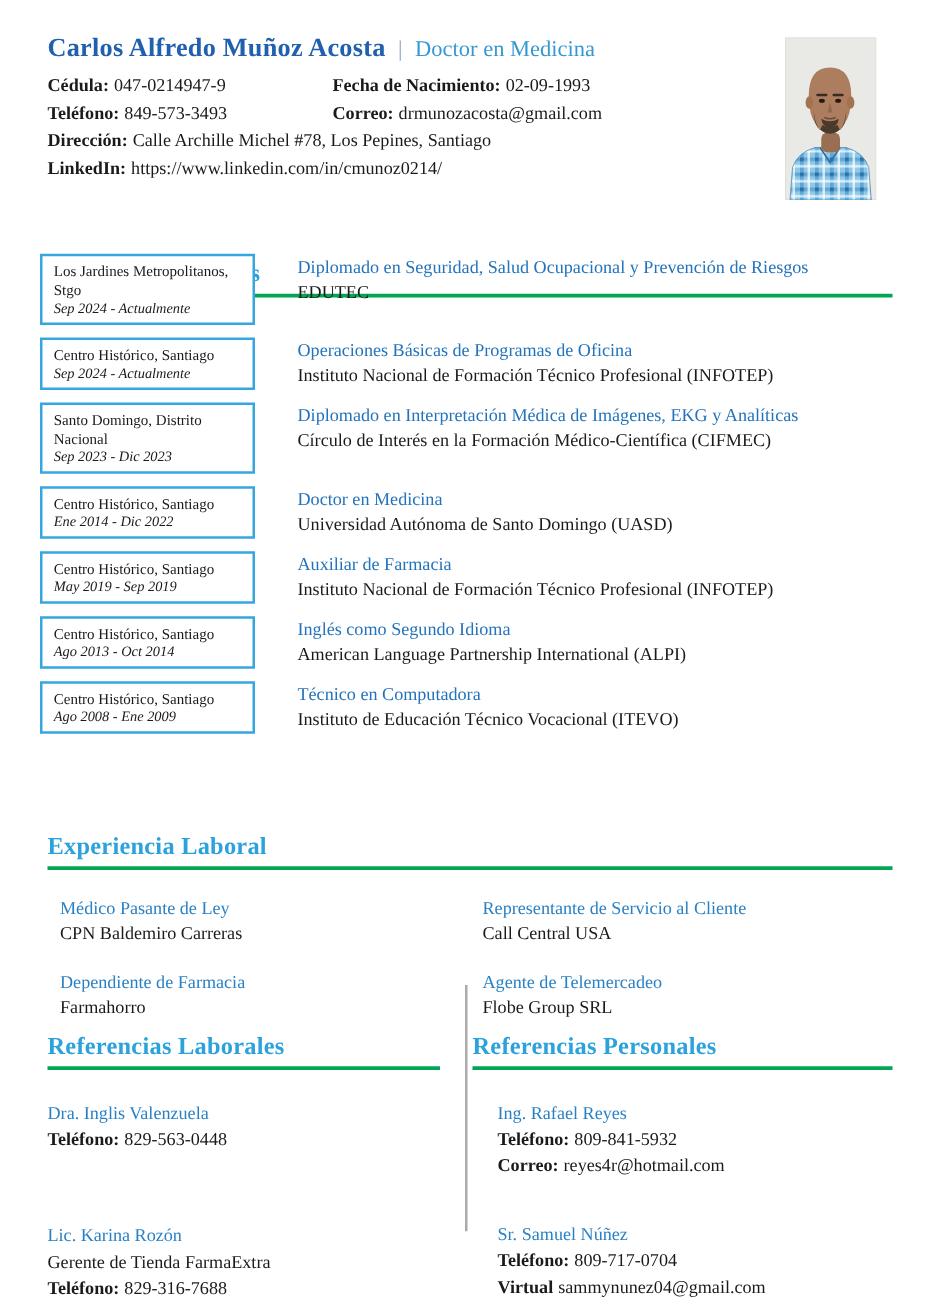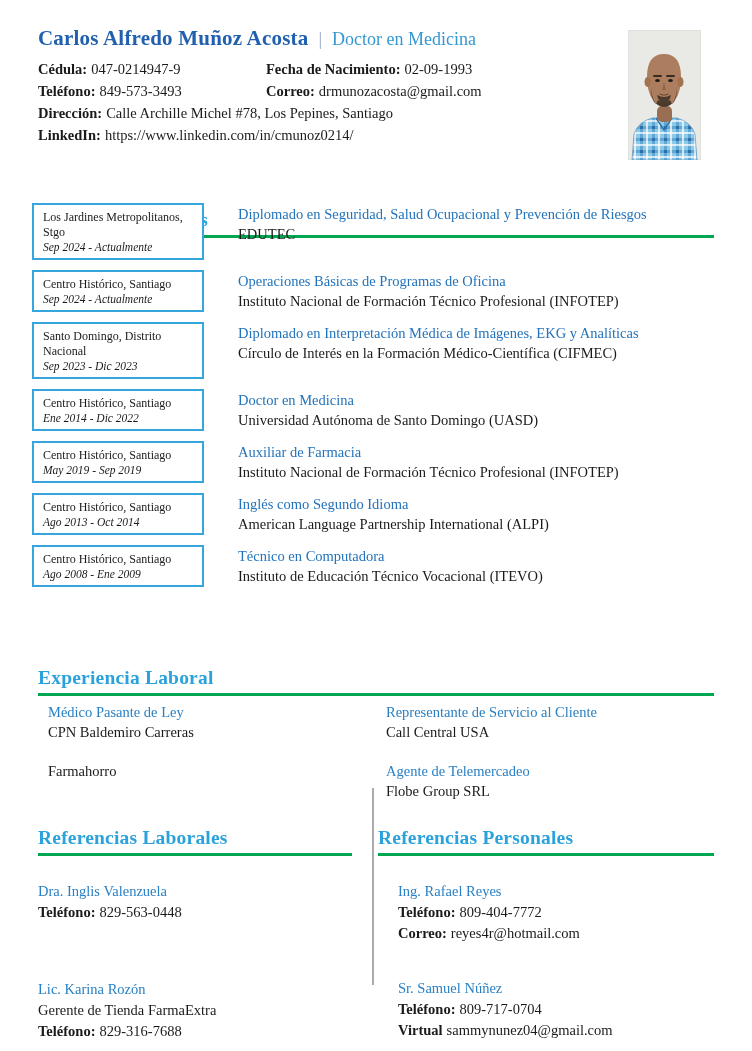--- a/index.html
+++ b/index.html
@@ -28,21 +28,21 @@
   .edu-row{display:flex;margin-bottom:10px;}
   .edu-box{width:172px;min-height:42px;box-sizing:border-box;border:2px solid #35A7DE;
            padding:5px 18px 3px 9px;background:#fff;}
   .edu-loc{font-size:12px;line-height:15px;}
   .edu-dates{font-size:11.5px;line-height:15px;font-style:italic;}
   .edu-right{margin-left:34px;padding-top:1px;}
   .edu-title{color:#2273BB;font-size:14.5px;line-height:20px;}
   .edu-org{font-size:14.5px;line-height:20px;}
   
   .exp{position:absolute;left:38px;top:630px;width:676px;}
-  .exp-grid{display:grid;grid-template-columns:338px 1fr;row-gap:19px;margin-top:6px;padding-left:10px;}
+  .exp-grid{display:grid;grid-template-columns:338px 1fr;row-gap:19px;margin-top:21px;padding-left:10px;}
   .exp-title{color:#2980C4;font-size:14.5px;line-height:20px;}
   .exp-org{font-size:14.5px;line-height:20px;}
   
   .refs-left{position:absolute;left:38px;top:790px;width:314px;}
   .refs-right{position:absolute;left:378px;top:790px;width:336px;}
   .refs-right .ref-item{padding-left:20px;}
   .ref-item{margin-top:25px;font-size:14.5px;line-height:21px;}
   .ref-item + .ref-item{margin-top:15px;}
   .ref-name{color:#2980C4;}
   .v-divider{position:absolute;left:372px;top:788px;width:2px;height:197px;background:#ABABAB;}
@@ -195,20 +195,21 @@
     <div class="exp-grid">
       <div>
         <div class="exp-title">Médico Pasante de Ley</div>
         <div class="exp-org">CPN Baldemiro Carreras</div>
       </div>
       <div>
         <div class="exp-title">Representante de Servicio al Cliente</div>
         <div class="exp-org">Call Central USA</div>
       </div>
       <div>
+        <div class="exp-title">Dependiente de Farmacia</div>
         <div class="exp-org">Farmahorro</div>
       </div>
       <div>
         <div class="exp-title">Agente de Telemercadeo</div>
         <div class="exp-org">Flobe Group SRL</div>
       </div>
     </div>
   </div>
 
   <div class="v-divider"></div>
@@ -225,21 +226,21 @@
       <div>Gerente de Tienda FarmaExtra</div>
       <div><span class="lbl">Teléfono:</span><span class="val">829-316-7688</span></div>
     </div>
   </div>
 
   <div class="refs-right">
     <div class="sec-head">Referencias Personales</div>
     <div class="sec-rule"></div>
     <div class="ref-item">
       <div class="ref-name">Ing. Rafael Reyes</div>
-      <div><span class="lbl">Teléfono:</span><span class="val">809-404-7772</span></div>
+      <div><span class="lbl">Teléfono:</span><span class="val">809-841-5932</span></div>
       <div><span class="lbl">Correo:</span><span class="val">reyes4r@hotmail.com</span></div>
     </div>
     <div class="ref-item" style="margin-top:34px;">
       <div class="ref-name">Sr. Samuel Núñez</div>
       <div><span class="lbl">Teléfono:</span><span class="val">809-717-0704</span></div>
       <div><span class="lbl">Virtual</span><span class="val">sammynunez04@gmail.com</span></div>
     </div>
   </div>
 
 </div>

